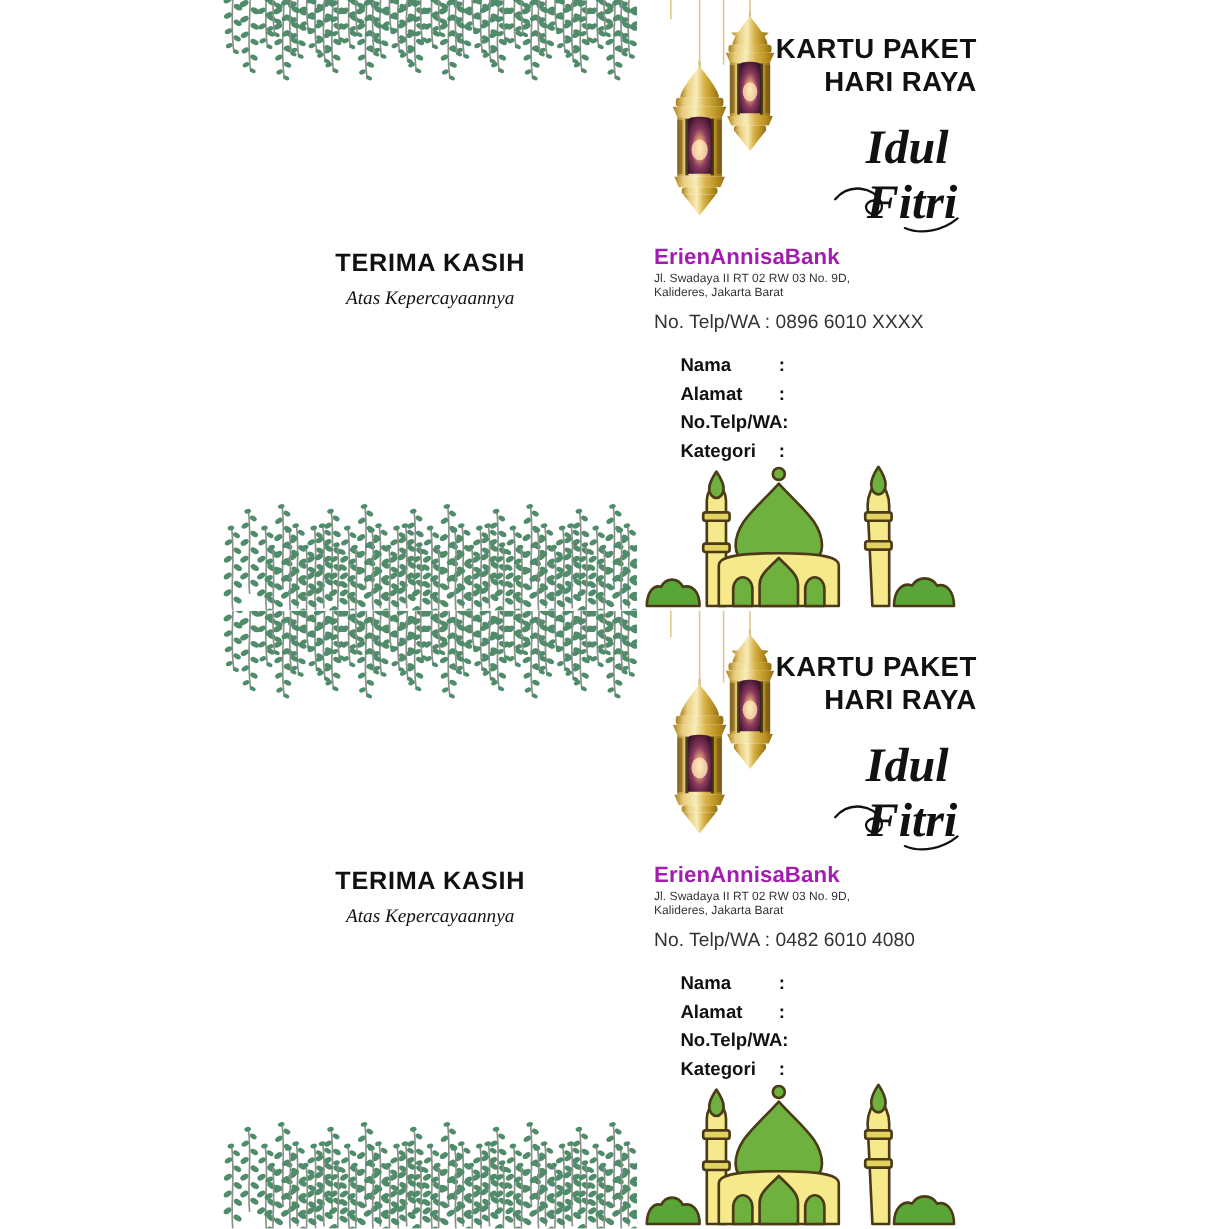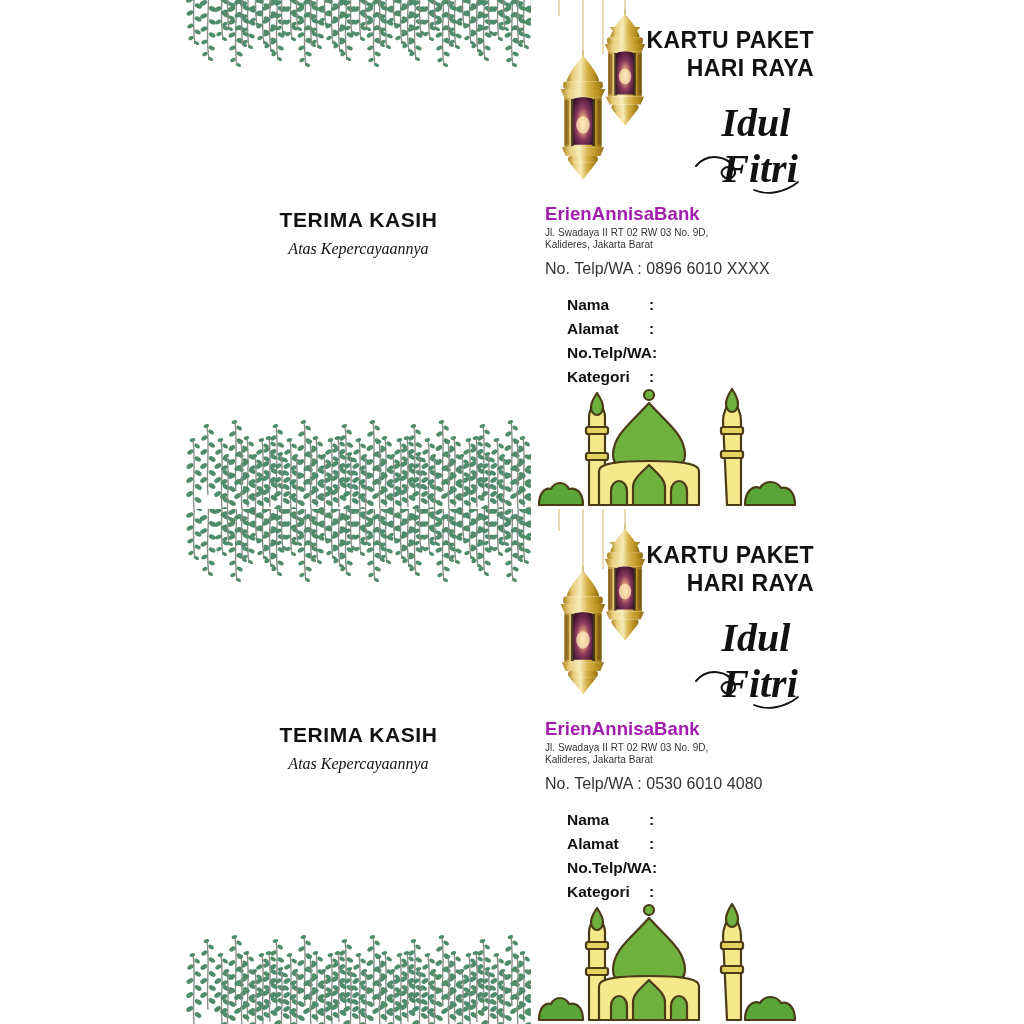--- a/index.html
+++ b/index.html
@@ -391,21 +391,21 @@
           <path d="M64 100 C 78 106, 96 102, 108 92" stroke="#111" stroke-width="1.8" fill="none" stroke-linecap="round"></path>
         </svg>
       </div>
 
       <div class="biz">
         <div class="name">ErienAnnisaBank</div>
         <div class="addr">
           <div>Jl. Swadaya II RT 02 RW 03 No. 9D,</div>
           <div>Kalideres, Jakarta Barat</div>
         </div>
-        <div class="tel">No. Telp/WA : 0530 6010 4080</div>
+        <div class="tel">No. Telp/WA : 0482 6010 4080</div>
       </div>
 
       <div class="fields">
         <div class="frow">
           <span class="lab">Nama</span>
           <span class="col">:</span>
         </div>
         <div class="frow">
           <span class="lab">Alamat</span>
           <span class="col">:</span>

